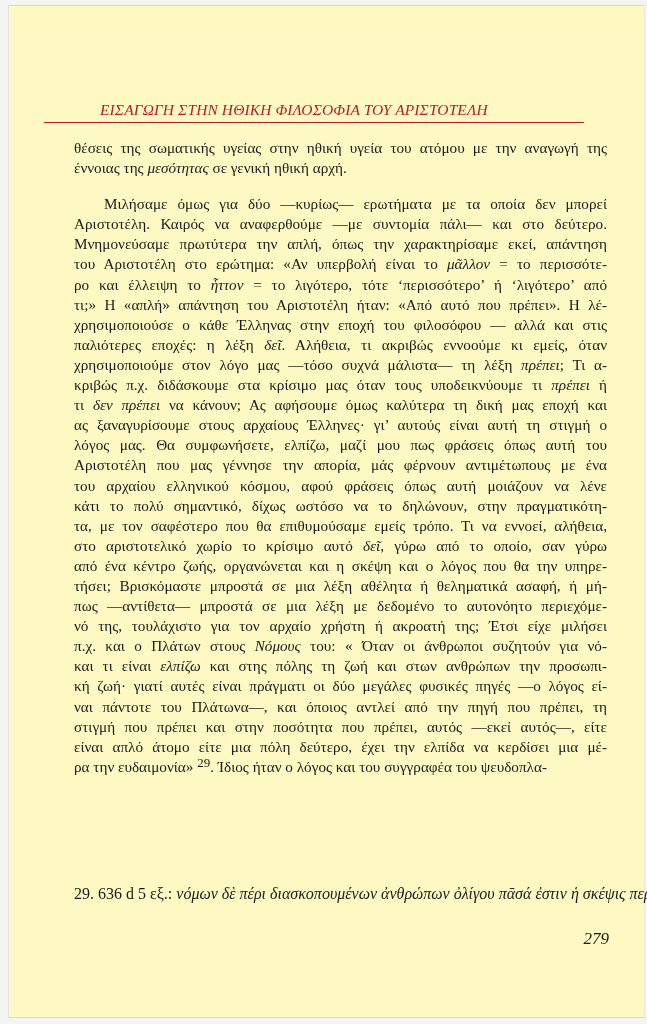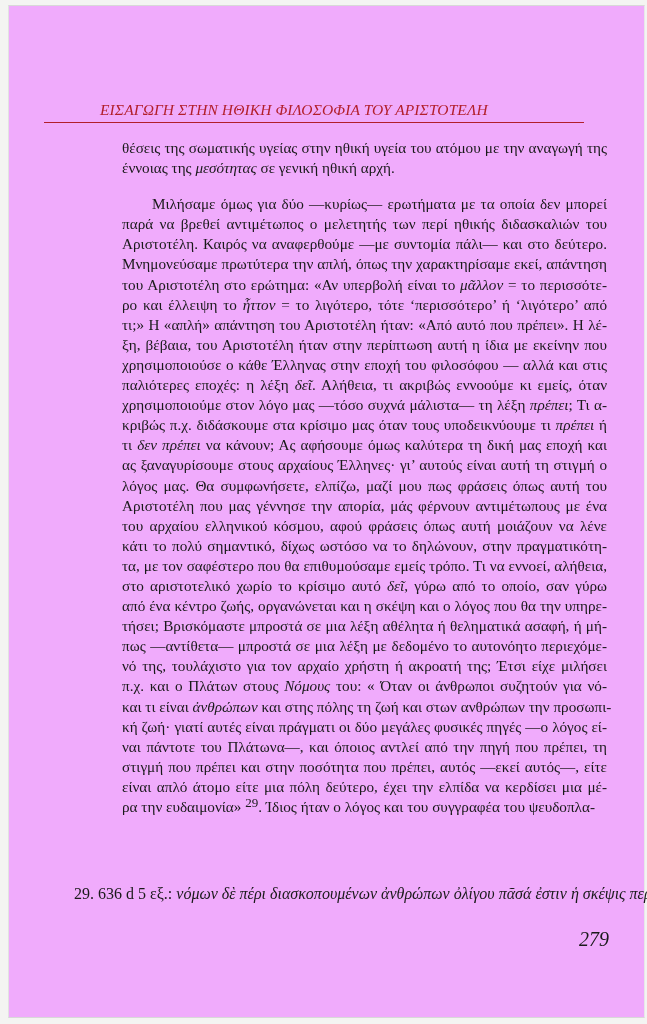--- a/index.html
+++ b/index.html
@@ -13,21 +13,21 @@
       position: relative;
       overflow: hidden;
       font-family: "Liberation Serif", "DejaVu Serif", serif;
     }
     .page {
       position: absolute;
       left: 8px;
       top: 5px;
       width: 637px;
       height: 1013px;
-      background: #f0abfc;
+      background: #fef9c3;
       border-top: 1px solid #d8d8d8;
       border-bottom: 1px solid #d8d8d8;
       border-left: 1px solid #e2e2e2;
       border-right: 1px solid #e8e8e8;
       box-sizing: border-box;
       text-decoration: underline;
     }
     .running-head {
       position: absolute;
       left: 35px;
@@ -64,21 +64,20 @@
       margin: 0;
       padding: 0;
     }
     .line {
       display: block;
       text-align: justify;
       text-align-last: justify;
       white-space: nowrap;
       overflow: visible;
       height: 20.1px;
-      margin-left: 48px;
     }
     .line.last {
       text-align-last: left;
     }
     .line.indent {
       padding-left: 30px;
     }
     .para-gap {
       height: 16px;
     }
@@ -107,66 +106,64 @@
       font-style: italic;
     }
     .page-number {
       position: absolute;
       left: 540px;
       top: 923px;
       width: 60px;
       text-align: right;
       color: #1a1a1a;
       font-style: italic;
-      font-size: 20px;
+      font-size: 17px;
       line-height: 20px;
     }
   </style>
 </head>
 <body>
 
 <div class="page">
 
   <div class="running-head">ΕΙΣΑΓΩΓΗ ΣΤΗΝ ΗΘΙΚΗ ΦΙΛΟΣΟΦΙΑ ΤΟΥ ΑΡΙΣΤΟΤΕΛΗ</div>
   <div class="head-rule"></div>
 
   <div class="body-text">
     <div id="para-container">
         <p>
           <span class="line"><span>θέσεις της σωματικής υγείας στην ηθική υγεία του ατόμου με την αναγωγή της</span></span>
           <span class="line last"><span>έννοιας της </span><span class="it">μεσότητας</span><span> σε γενική ηθική αρχή.</span></span>
         </p>
         <div class="para-gap"></div>
         <p>
           <span class="line indent"><span>Μιλήσαμε όμως για δύο —κυρίως— ερωτήματα με τα οποία δεν μπορεί</span></span>
-          <span class="line"><span>παρά να βρεθεί αντιμέτωπος ο μελετητής των περί ηθικής διδασκαλιών του</span></span>
           <span class="line"><span>Αριστοτέλη. Καιρός να αναφερθούμε —με συντομία πάλι— και στο δεύτερο.</span></span>
           <span class="line"><span>Μνημονεύσαμε πρωτύτερα την απλή, όπως την χαρακτηρίσαμε εκεί, απάντηση</span></span>
           <span class="line"><span>του Αριστοτέλη στο ερώτημα: «Αν υπερβολή είναι το </span><span class="it">μᾶλλον</span><span> = το περισσότε-</span></span>
           <span class="line"><span>ρο και έλλειψη το </span><span class="it">ἧττον</span><span> = το λιγότερο, τότε ‘περισσότερο’ ή ‘λιγότερο’ από</span></span>
           <span class="line"><span>τι;» Η «απλή» απάντηση του Αριστοτέλη ήταν: «Από αυτό που πρέπει». Η λέ-</span></span>
-          <span class="line"><span>ξη, βέβαια, του Αριστοτέλη ήταν στην περίπτωση αυτή η ίδια με εκείνην που</span></span>
           <span class="line"><span>χρησιμοποιούσε ο κάθε Έλληνας στην εποχή του φιλοσόφου — αλλά και στις</span></span>
           <span class="line"><span>παλιότερες εποχές: η λέξη </span><span class="it">δεῖ</span><span>. Αλήθεια, τι ακριβώς εννοούμε κι εμείς, όταν</span></span>
           <span class="line"><span>χρησιμοποιούμε στον λόγο μας —τόσο συχνά μάλιστα— τη λέξη </span><span class="it">πρέπει</span><span>; Τι α-</span></span>
           <span class="line"><span>κριβώς π.χ. διδάσκουμε στα κρίσιμο μας όταν τους υποδεικνύουμε τι </span><span class="it">πρέπει</span><span> ή</span></span>
           <span class="line"><span>τι </span><span class="it">δεν πρέπει</span><span> να κάνουν; Ας αφήσουμε όμως καλύτερα τη δική μας εποχή και</span></span>
           <span class="line"><span>ας ξαναγυρίσουμε στους αρχαίους Έλληνες· γι’ αυτούς είναι αυτή τη στιγμή ο</span></span>
           <span class="line"><span>λόγος μας. Θα συμφωνήσετε, ελπίζω, μαζί μου πως φράσεις όπως αυτή του</span></span>
           <span class="line"><span>Αριστοτέλη που μας γέννησε την απορία, μάς φέρνουν αντιμέτωπους με ένα</span></span>
           <span class="line"><span>του αρχαίου ελληνικού κόσμου, αφού φράσεις όπως αυτή μοιάζουν να λένε</span></span>
           <span class="line"><span>κάτι το πολύ σημαντικό, δίχως ωστόσο να το δηλώνουν, στην πραγματικότη-</span></span>
           <span class="line"><span>τα, με τον σαφέστερο που θα επιθυμούσαμε εμείς τρόπο. Τι να εννοεί, αλήθεια,</span></span>
           <span class="line"><span>στο αριστοτελικό χωρίο το κρίσιμο αυτό </span><span class="it">δεῖ</span><span>, γύρω από το οποίο, σαν γύρω</span></span>
           <span class="line"><span>από ένα κέντρο ζωής, οργανώνεται και η σκέψη και ο λόγος που θα την υπηρε-</span></span>
           <span class="line"><span>τήσει; Βρισκόμαστε μπροστά σε μια λέξη αθέλητα ή θεληματικά ασαφή, ή μή-</span></span>
           <span class="line"><span>πως —αντίθετα— μπροστά σε μια λέξη με δεδομένο το αυτονόητο περιεχόμε-</span></span>
           <span class="line"><span>νό της, τουλάχιστο για τον αρχαίο χρήστη ή ακροατή της; Έτσι είχε μιλήσει</span></span>
           <span class="line"><span>π.χ. και ο Πλάτων στους </span><span class="it">Νόμους</span><span> του: « Όταν οι άνθρωποι συζητούν για νό-</span></span>
-          <span class="line"><span>και τι είναι </span><span class="it">ἀνθρώπων</span><span> και στης πόλης τη ζωή και στων ανθρώπων την προσωπι-</span></span>
+          <span class="line"><span>και τι είναι </span><span class="it">ελπίζω</span><span> και στης πόλης τη ζωή και στων ανθρώπων την προσωπι-</span></span>
           <span class="line"><span>κή ζωή· γιατί αυτές είναι πράγματι οι δύο μεγάλες φυσικές πηγές —ο λόγος εί-</span></span>
           <span class="line"><span>ναι πάντοτε του Πλάτωνα—, και όποιος αντλεί από την πηγή που πρέπει, τη</span></span>
           <span class="line"><span>στιγμή που πρέπει και στην ποσότητα που πρέπει, αυτός —εκεί αυτός—, είτε</span></span>
           <span class="line"><span>είναι απλό άτομο είτε μια πόλη δεύτερο, έχει την ελπίδα να κερδίσει μια μέ-</span></span>
           <span class="line last"><span>ρα την ευδαιμονία» </span><sup class="fn">29</sup><span>. Ίδιος ήταν ο λόγος και του συγγραφέα του ψευδοπλα-</span></span>
         </p>
       </div>
   </div>
 
   <div class="footnote">

